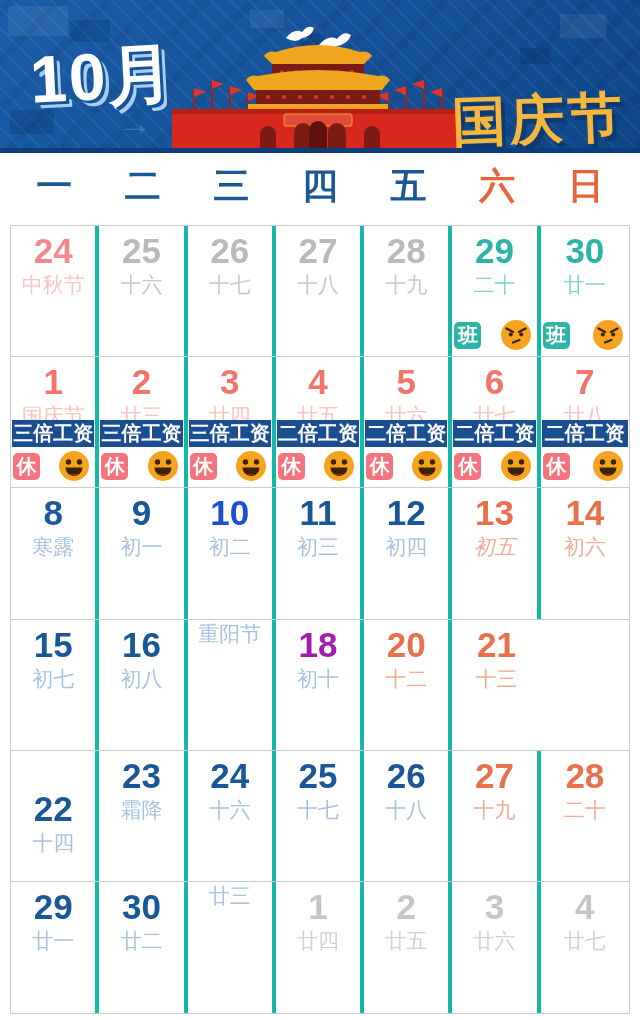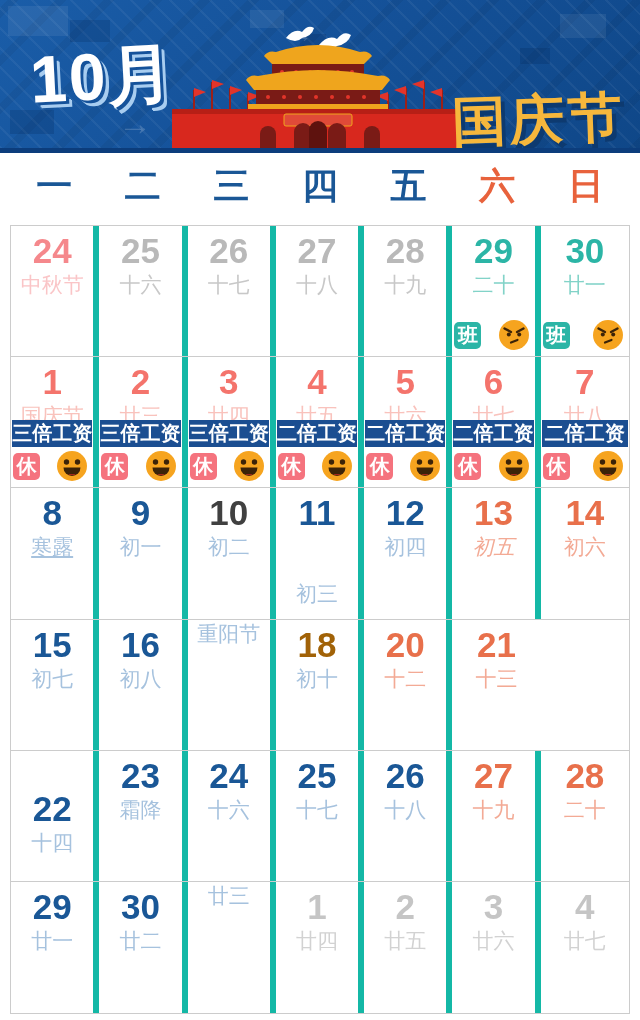--- a/index.html
+++ b/index.html
@@ -45,21 +45,21 @@
   .weekday { text-align:center; font-size:36px; font-weight:bold; }
 
   
   .grid {
     position:absolute; left:10px; top:225px; width:620px; height:789px;
     display:grid; grid-template-rows:repeat(6,1fr);
     border:1px solid #cccccc;
   }
   .grid-row { display:grid; grid-template-columns:repeat(7,1fr); border-bottom:1px solid #cccccc; }
   .grid-row:last-child { border-bottom:none; }
-  .cell { position:relative; border-right:6px solid #14b8a6; background:#ffffff; overflow:hidden; }
+  .cell { position:relative; border-right:4px solid #14b8a6; background:#ffffff; overflow:hidden; }
   .cell:last-child { border-right:none; }
   .cell .num { display:block; text-align:center; font-size:35px; font-weight:bold; line-height:40px; margin-top:5px; }
   .cell .lunar { display:block; text-align:center; font-size:21px; line-height:27px; }
   .badges { position:absolute; left:0; right:0; bottom:5px; }
   .pay-bar {
     margin:0 1px 3px 1px; height:27px; line-height:27px; text-align:center;
     color:#ffffff; font-size:20px; font-weight:bold;
   }
   .badge-row { display:flex; justify-content:space-between; align-items:center; padding:0 5px 0 2px; height:32px; }
   .tag-badge {
@@ -339,33 +339,33 @@
               <path d="M7.5 17.5 a8.5 8.5 0 0 0 17 0 Z" fill="#3b2308"></path>
               <path d="M12 24 a5 3 0 0 0 8 0 Z" fill="#a5281e"></path>
             </svg>
           </div>
         </div>
       </div>
     </div>
     <div class="grid-row">
       <div class="cell">
         <span class="num" style="color: rgb(26, 87, 150);">8</span>
-        <span class="lunar" style="color: rgb(166, 194, 222); text-decoration: underline;">寒露</span>
+        <span class="lunar" style="color: rgb(166, 194, 222);">寒露</span>
       </div>
       <div class="cell">
         <span class="num" style="color: rgb(26, 87, 150);">9</span>
         <span class="lunar" style="color: rgb(166, 194, 222);">初一</span>
       </div>
       <div class="cell">
-        <span class="num" style="color: #404040;">10</span>
+        <span class="num" style="color: #1d4ed8;">10</span>
         <span class="lunar" style="color: rgb(166, 194, 222);">初二</span>
       </div>
       <div class="cell">
         <span class="num" style="color: rgb(26, 87, 150);">11</span>
-        <span class="lunar" style="color: rgb(166, 194, 222); margin-top: 47px;">初三</span>
+        <span class="lunar" style="color: rgb(166, 194, 222);">初三</span>
       </div>
       <div class="cell">
         <span class="num" style="color: rgb(26, 87, 150);">12</span>
         <span class="lunar" style="color: rgb(166, 194, 222);">初四</span>
       </div>
       <div class="cell">
         <span class="num" style="color: rgb(232, 112, 75);">13</span>
         <span class="lunar" style="color: rgb(243, 170, 149); font-style: italic;">初五</span>
       </div>
       <div class="cell">
@@ -379,21 +379,21 @@
         <span class="lunar" style="color: rgb(166, 194, 222);">初七</span>
       </div>
       <div class="cell">
         <span class="num" style="color: rgb(26, 87, 150);">16</span>
         <span class="lunar" style="color: rgb(166, 194, 222);">初八</span>
       </div>
       <div class="cell">
         <span class="lunar" style="color: rgb(166, 194, 222); text-align: center;">重阳节</span>
       </div>
       <div class="cell">
-        <span class="num" style="color: #a16207;">18</span>
+        <span class="num" style="color: #a21caf;">18</span>
         <span class="lunar" style="color: rgb(166, 194, 222);">初十</span>
       </div>
       <div class="cell">
         <span class="num" style="color: rgb(232, 112, 75);">20</span>
         <span class="lunar" style="color: rgb(243, 170, 149);">十二</span>
       </div>
       <div class="cell">
         <span class="num" style="color: rgb(232, 112, 75);">21</span>
         <span class="lunar" style="color: rgb(243, 170, 149);">十三</span>
       </div>

